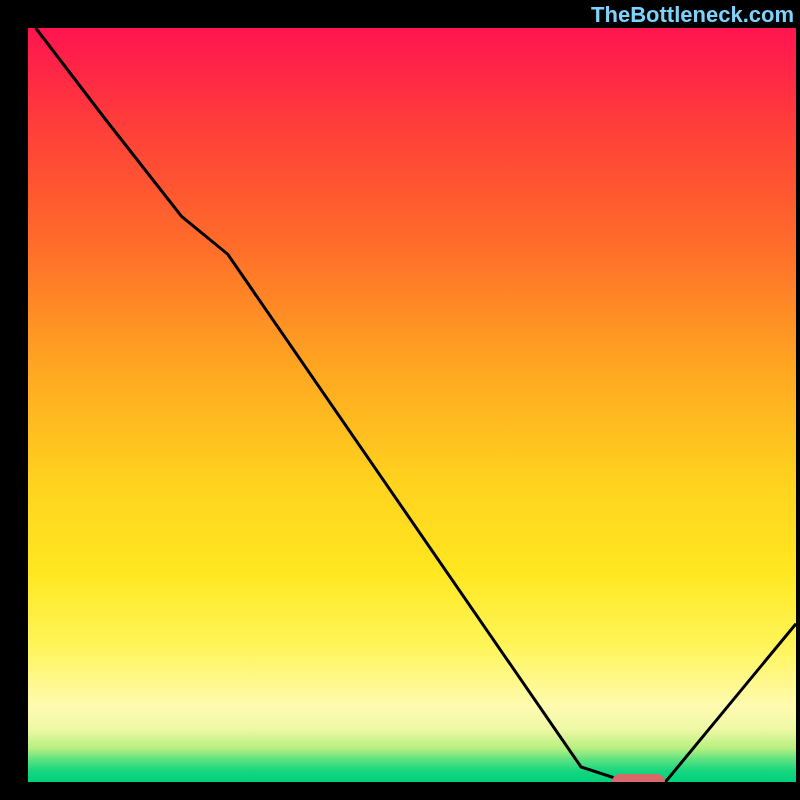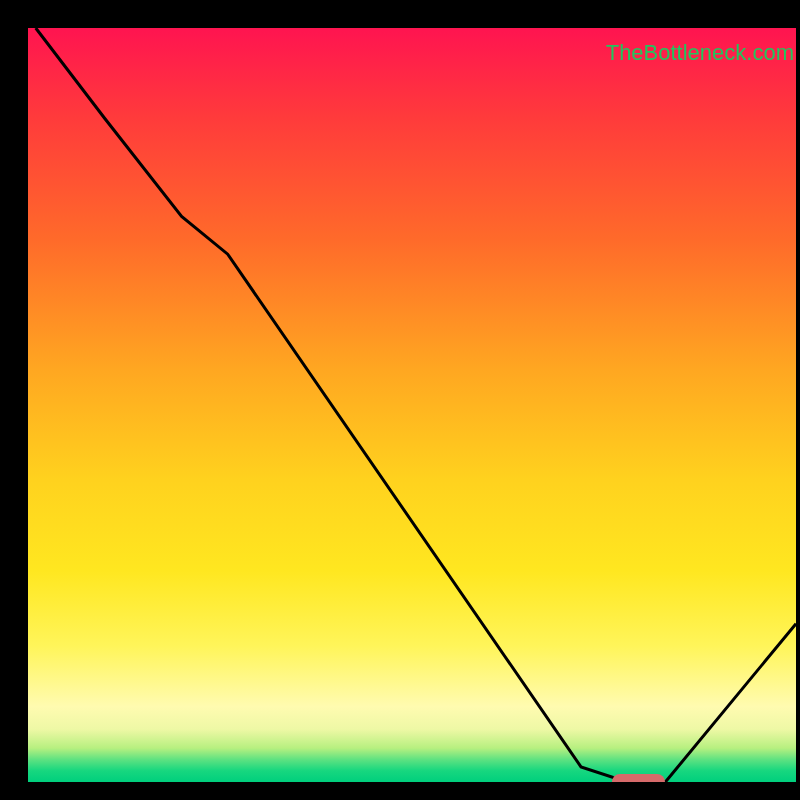--- a/index.html
+++ b/index.html
@@ -34,23 +34,22 @@
       #00cf7d 100%
     );
   }
   .frame-left, .frame-bottom {
     position: absolute;
     background: #000;
   }
   .watermark {
     position: absolute;
     font-family: Arial, Helvetica, sans-serif;
-    font-weight: 400;
-    color: #22c55e;
-    margin-top: 38px;
+    font-weight: 700;
+    color: #7dd3fc;
   }
   .curve {
     position: absolute;
     left: 0;
     top: 0;
     width: 800px;
     height: 800px;
     pointer-events: none;
   }
   .curve path {

